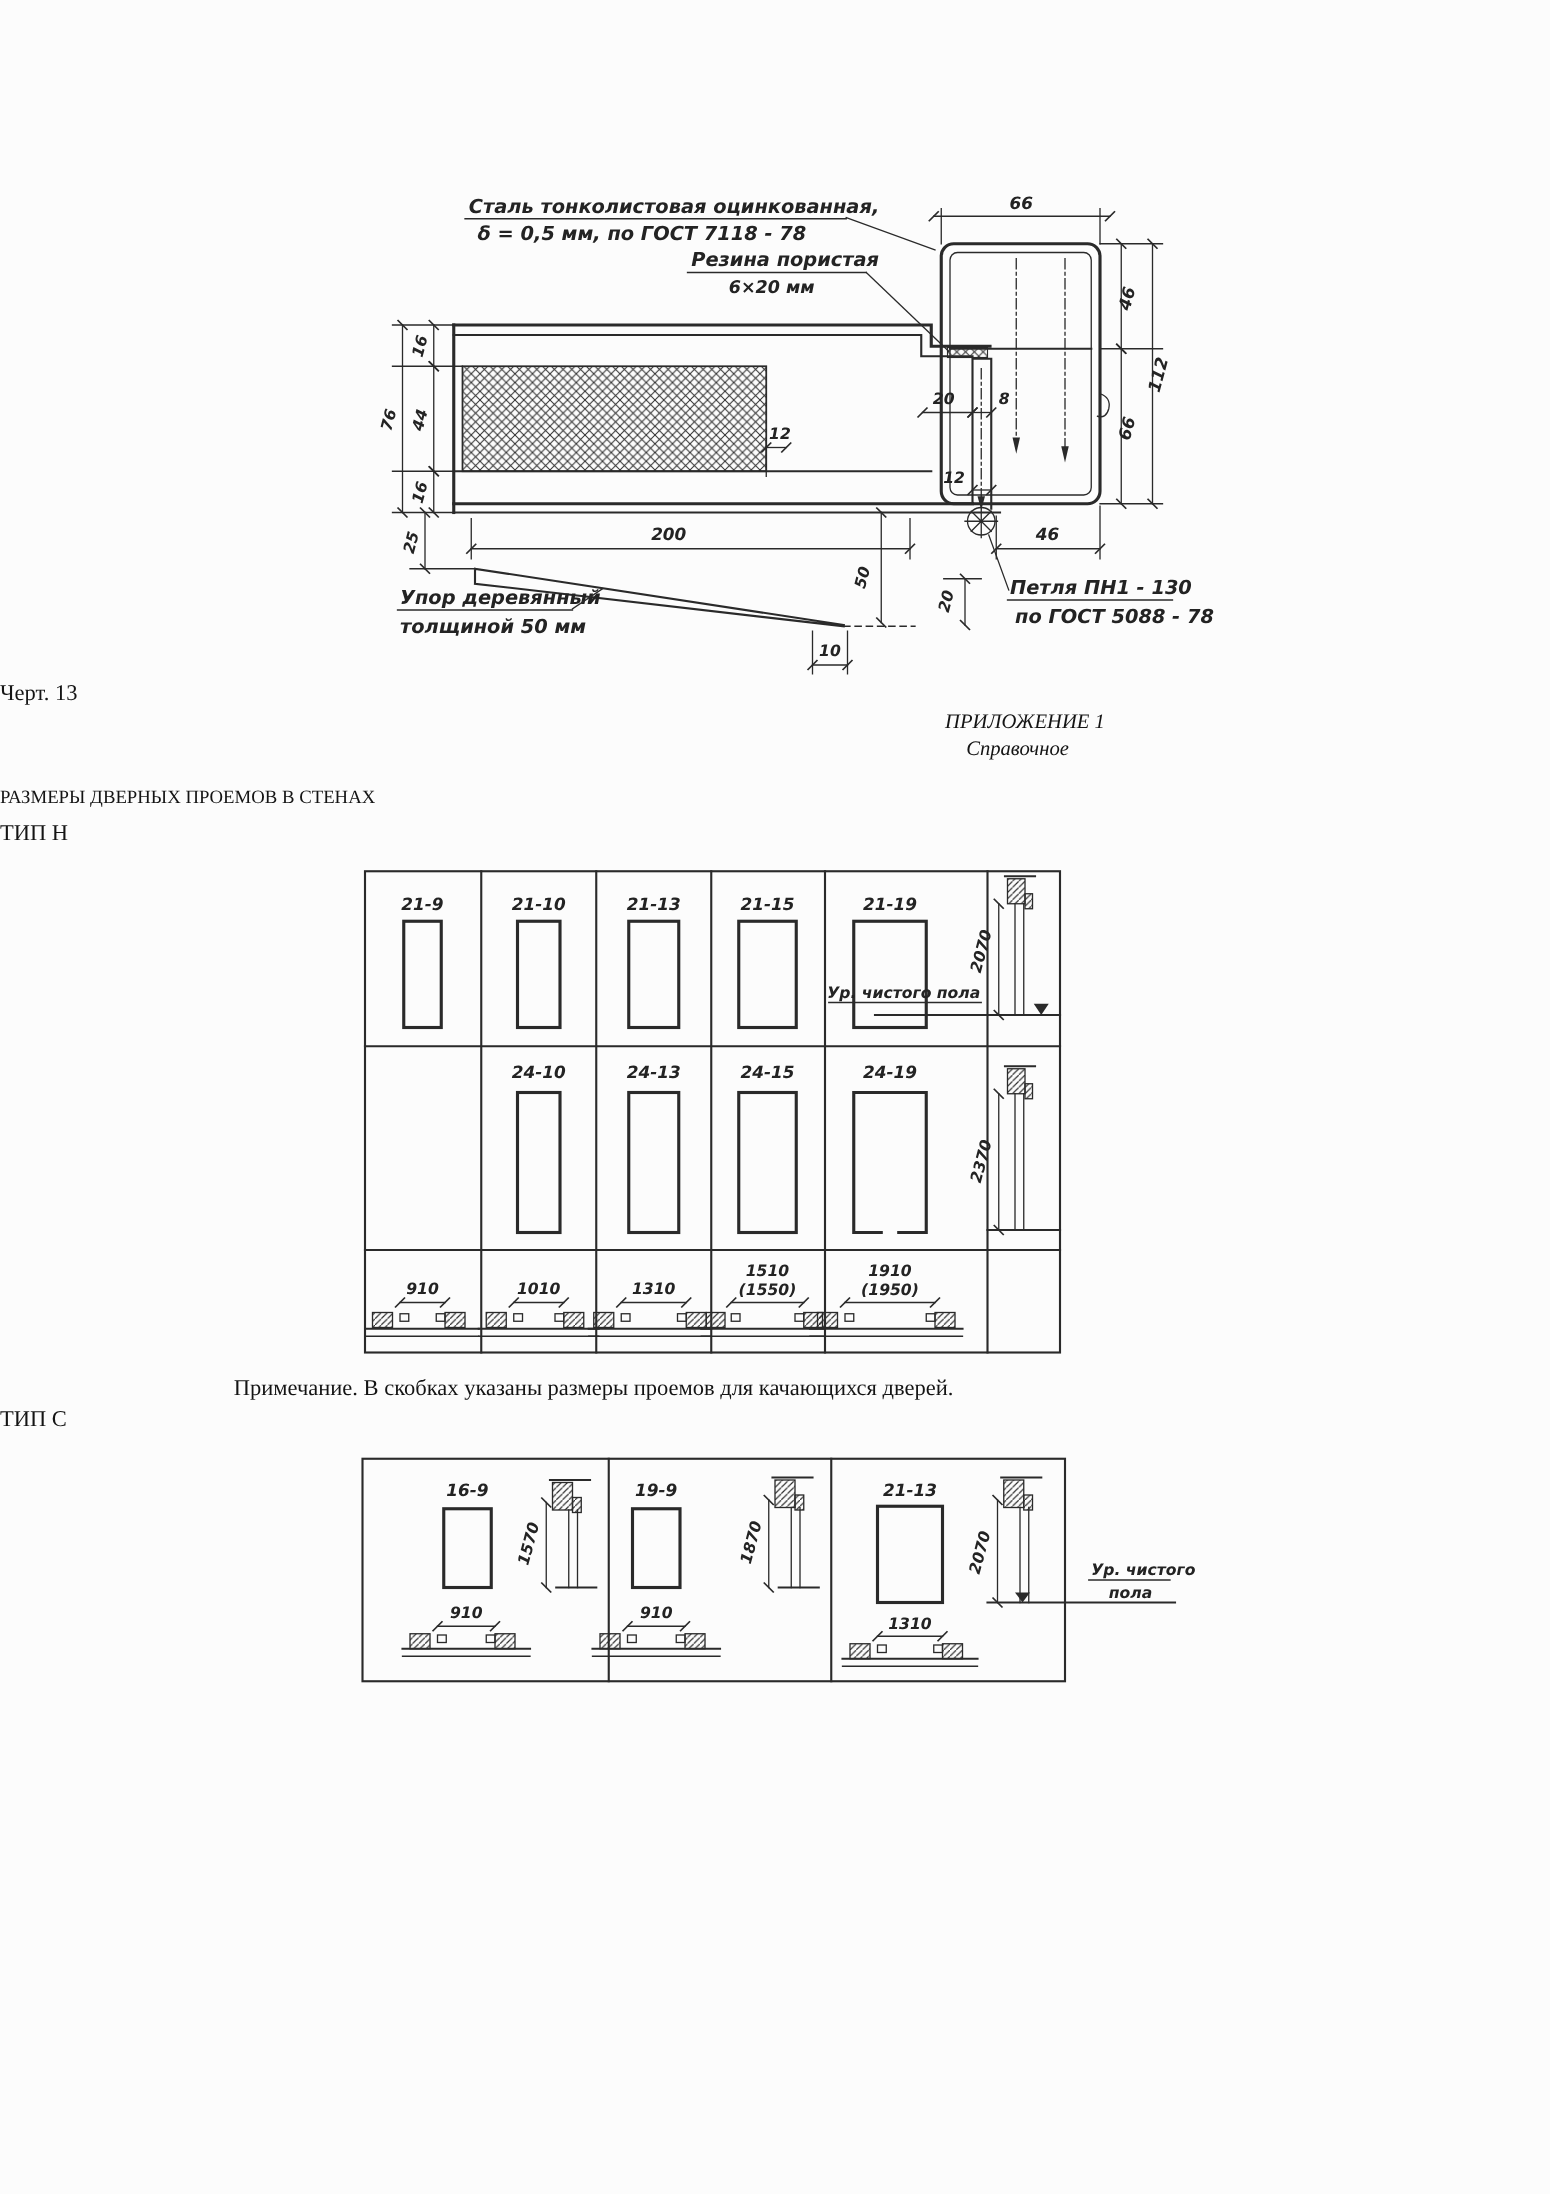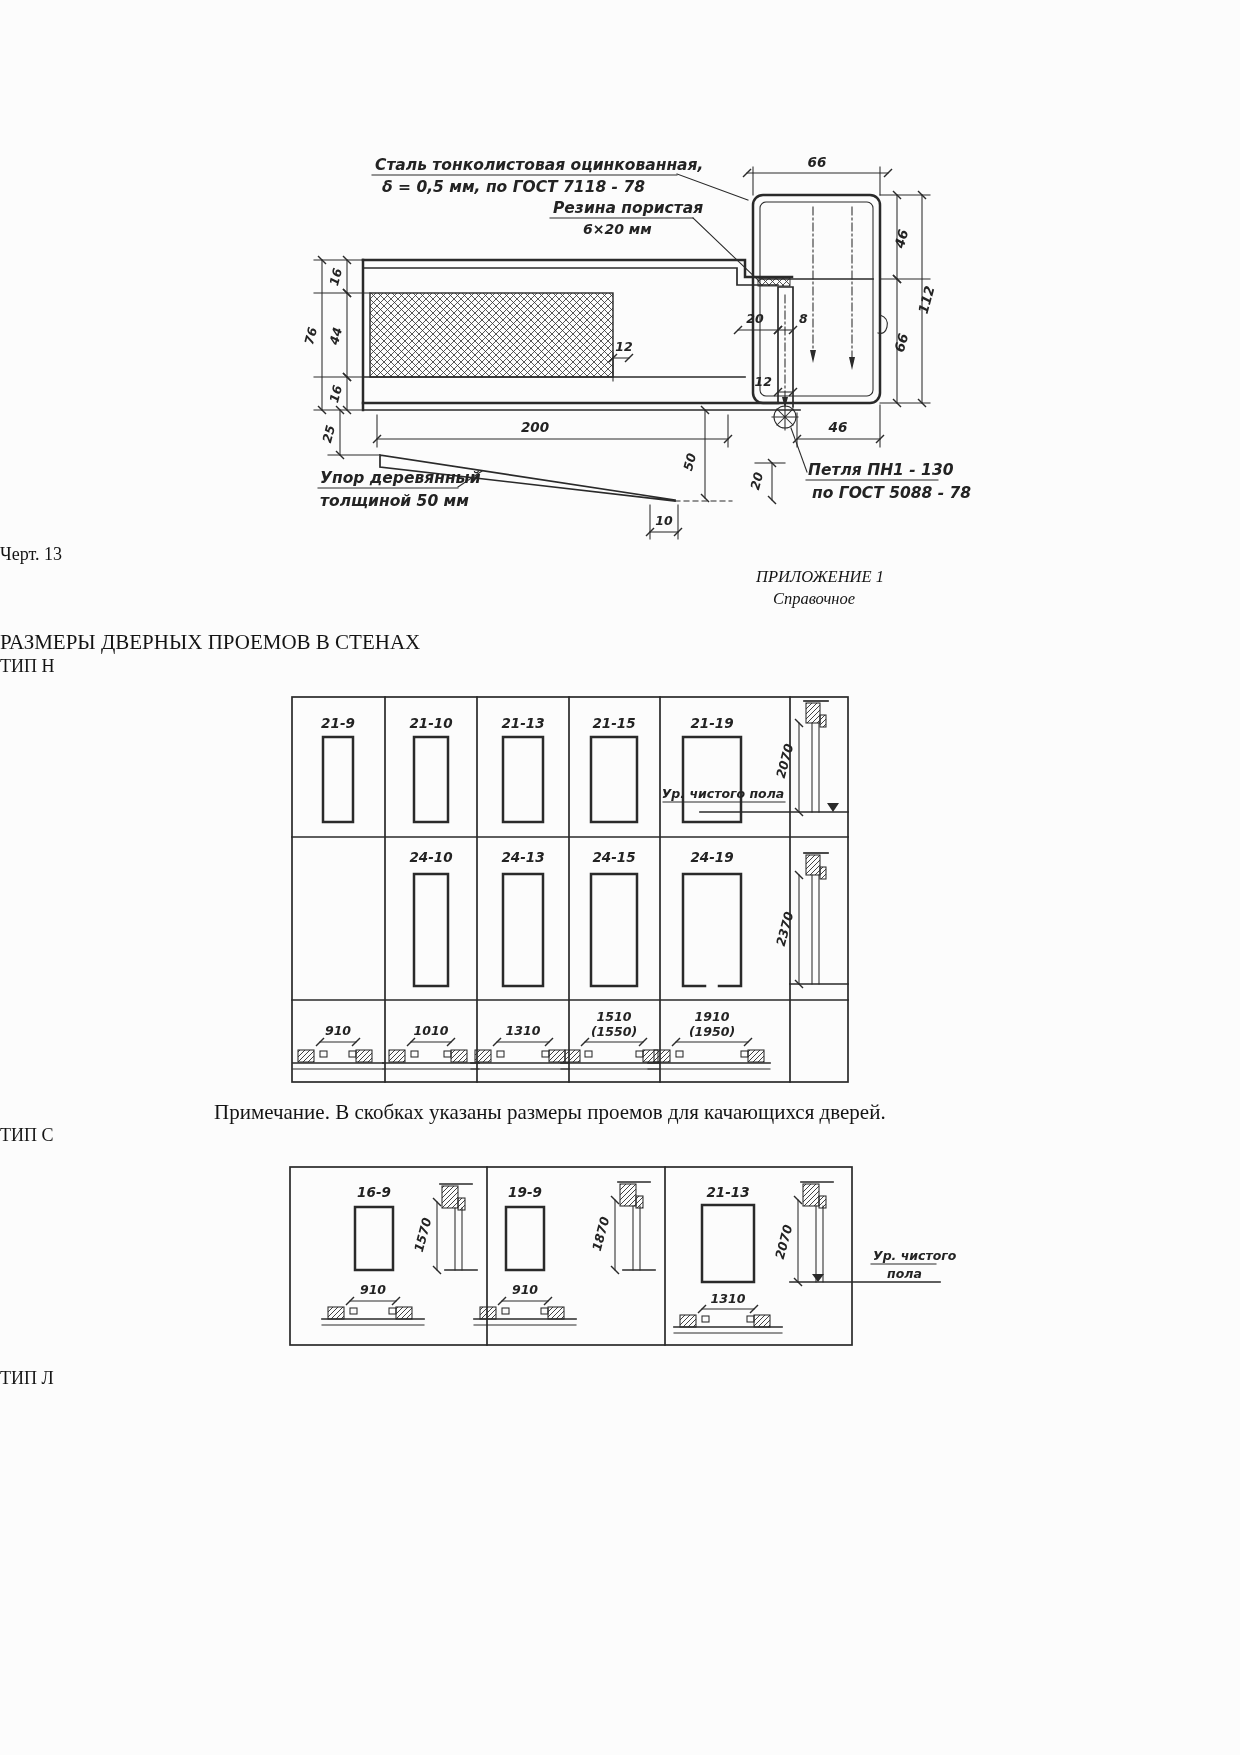--- a/index.html
+++ b/index.html
@@ -157,21 +157,21 @@
     </g>
   </svg>
 
   <div class="abs doc center" style="left:0;top:543px;width:1160px">Черт. 13</div>
 
   <div class="abs" style="left:700px;top:566px;width:240px;text-align:center;font-style:italic;font-size:16.5px;line-height:1.35">
     <div>ПРИЛОЖЕНИЕ 1</div>
     <div style="padding-right:12px">Справочное</div>
   </div>
 
-  <div class="abs center" style="left:0;top:630px;width:1194px;font-size:21px">РАЗМЕРЫ ДВЕРНЫХ ПРОЕМОВ В СТЕНАХ</div>
+  <div class="abs center" style="left:0;top:630px;width:1194px;font-size:15px">РАЗМЕРЫ ДВЕРНЫХ ПРОЕМОВ В СТЕНАХ</div>
   <div class="abs center" style="left:0;top:656px;width:1194px;font-size:18px">ТИП Н</div>
 
   <svg style="left:285px;top:690px" width="580" height="400" viewBox="0 0 580 400">
     <defs>
       <pattern id="dh2" width="5" height="5" patternUnits="userSpaceOnUse">
         <path d="M0,5 L5,0" stroke="#2d2d2d" stroke-width="0.9" fill="none"></path>
       </pattern>
       <marker id="k2" markerWidth="12" markerHeight="12" refX="6" refY="6" orient="auto" markerUnits="userSpaceOnUse">
         <path d="M2,10 L10,2" stroke="#2a2a2a" stroke-width="1.4" fill="none"></path>
       </marker>
@@ -276,21 +276,21 @@
         <rect x="369" y="360" width="16" height="12" fill="url(#dh2)" stroke="#2a2a2a" stroke-width="1.05"></rect>
         <rect x="463" y="360" width="16" height="12" fill="url(#dh2)" stroke="#2a2a2a" stroke-width="1.05"></rect>
         <rect class="tn" x="391" y="361" width="7" height="6"></rect>
           <rect class="tn" x="456" y="361" width="7" height="6"></rect>
         <path class="ln" d="M363,373 H485"></path>
           <path class="tn" d="M363,379 H485"></path>
       </g>
     </g>
   </svg>
 
-  <div class="abs" style="left:214px;top:1100px;width:900px;font-size:21px">Примечание. В скобках указаны размеры проемов для качающихся дверей.</div>
+  <div class="abs" style="left:187px;top:1100px;width:900px;font-size:18px">Примечание. В скобках указаны размеры проемов для качающихся дверей.</div>
   <div class="abs center" style="left:0;top:1125px;width:1140px;font-size:18px">ТИП С</div>
 
   <svg style="left:285px;top:1135px" width="660" height="220" viewBox="0 0 660 220">
     <defs>
       <pattern id="dh3" width="5" height="5" patternUnits="userSpaceOnUse">
         <path d="M0,5 L5,0" stroke="#2d2d2d" stroke-width="0.9" fill="none"></path>
       </pattern>
       <marker id="k3" markerWidth="12" markerHeight="12" refX="6" refY="6" orient="auto" markerUnits="userSpaceOnUse">
         <path d="M2,10 L10,2" stroke="#2a2a2a" stroke-width="1.4" fill="none"></path>
       </marker>
@@ -359,15 +359,14 @@
       <line class="tn d3" x1="417" y1="174" x2="469" y2="174"></line>
       <rect x="395" y="180" width="16" height="12" fill="url(#dh3)" stroke="#2a2a2a" stroke-width="1.05"></rect>
       <rect x="469" y="180" width="16" height="12" fill="url(#dh3)" stroke="#2a2a2a" stroke-width="1.05"></rect>
       <rect class="tn" x="417" y="181" width="7" height="6"></rect>
         <rect class="tn" x="462" y="181" width="7" height="6"></rect>
       <path class="ln" d="M389,192 H497"></path>
         <path class="tn" d="M389,198 H497"></path>
     </g>
   </svg>
 
-  <div class="abs center" style="left:0;top:1368px;width:1140px;font-size:18px">ТИП Л</div>
 
 </div>
 
 </body></html>

